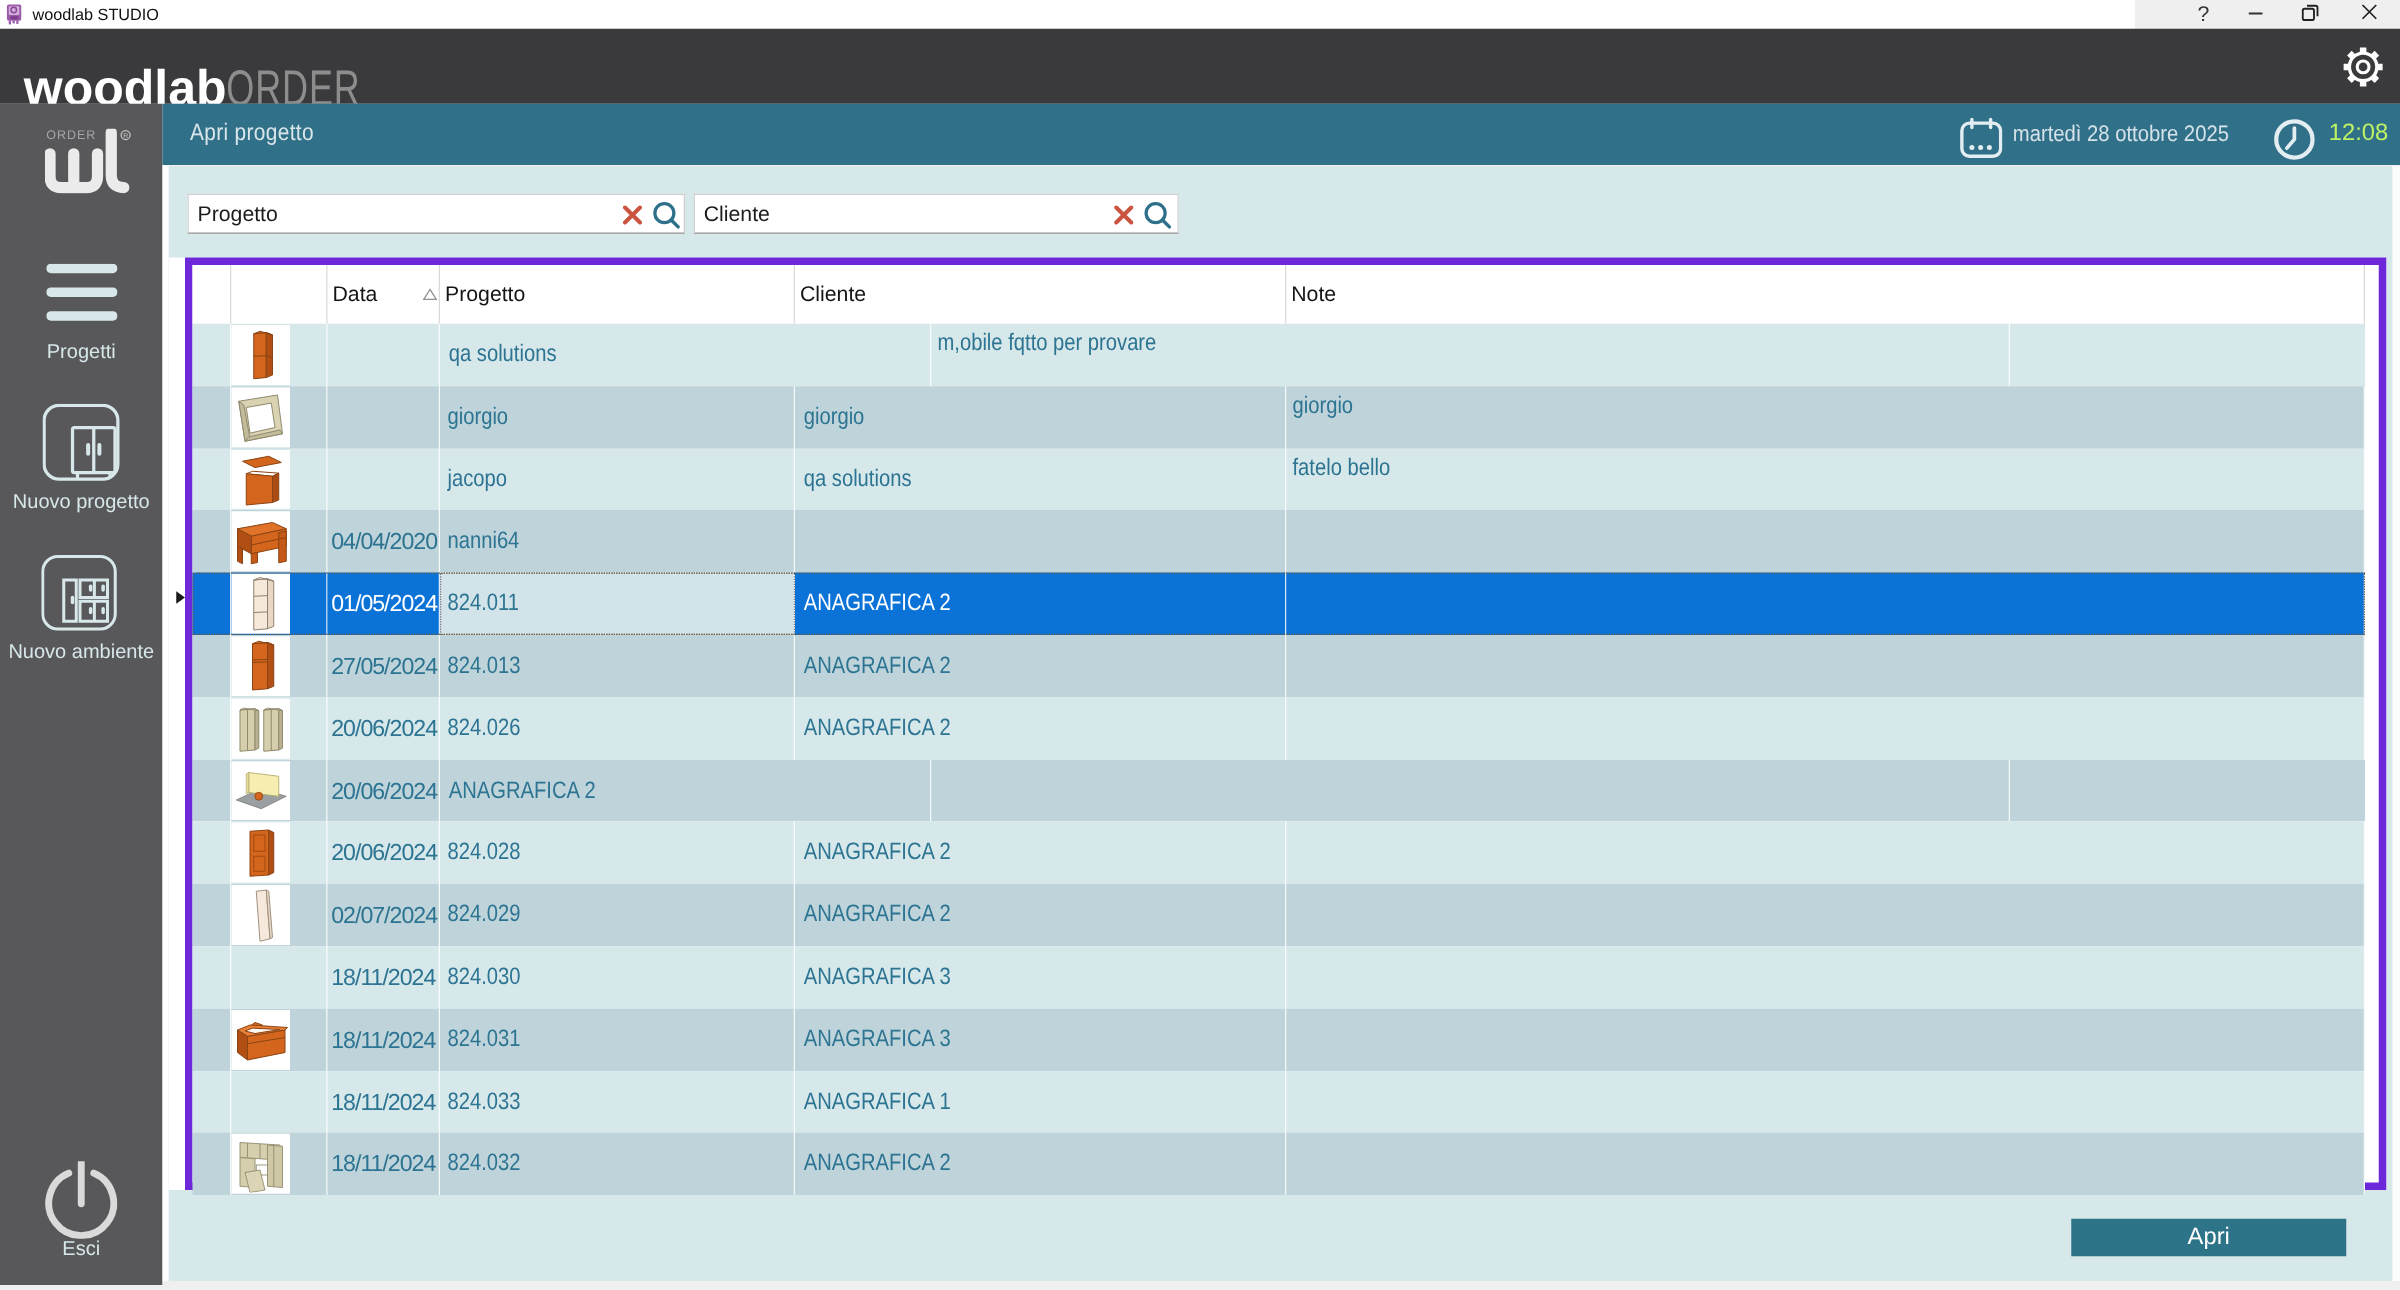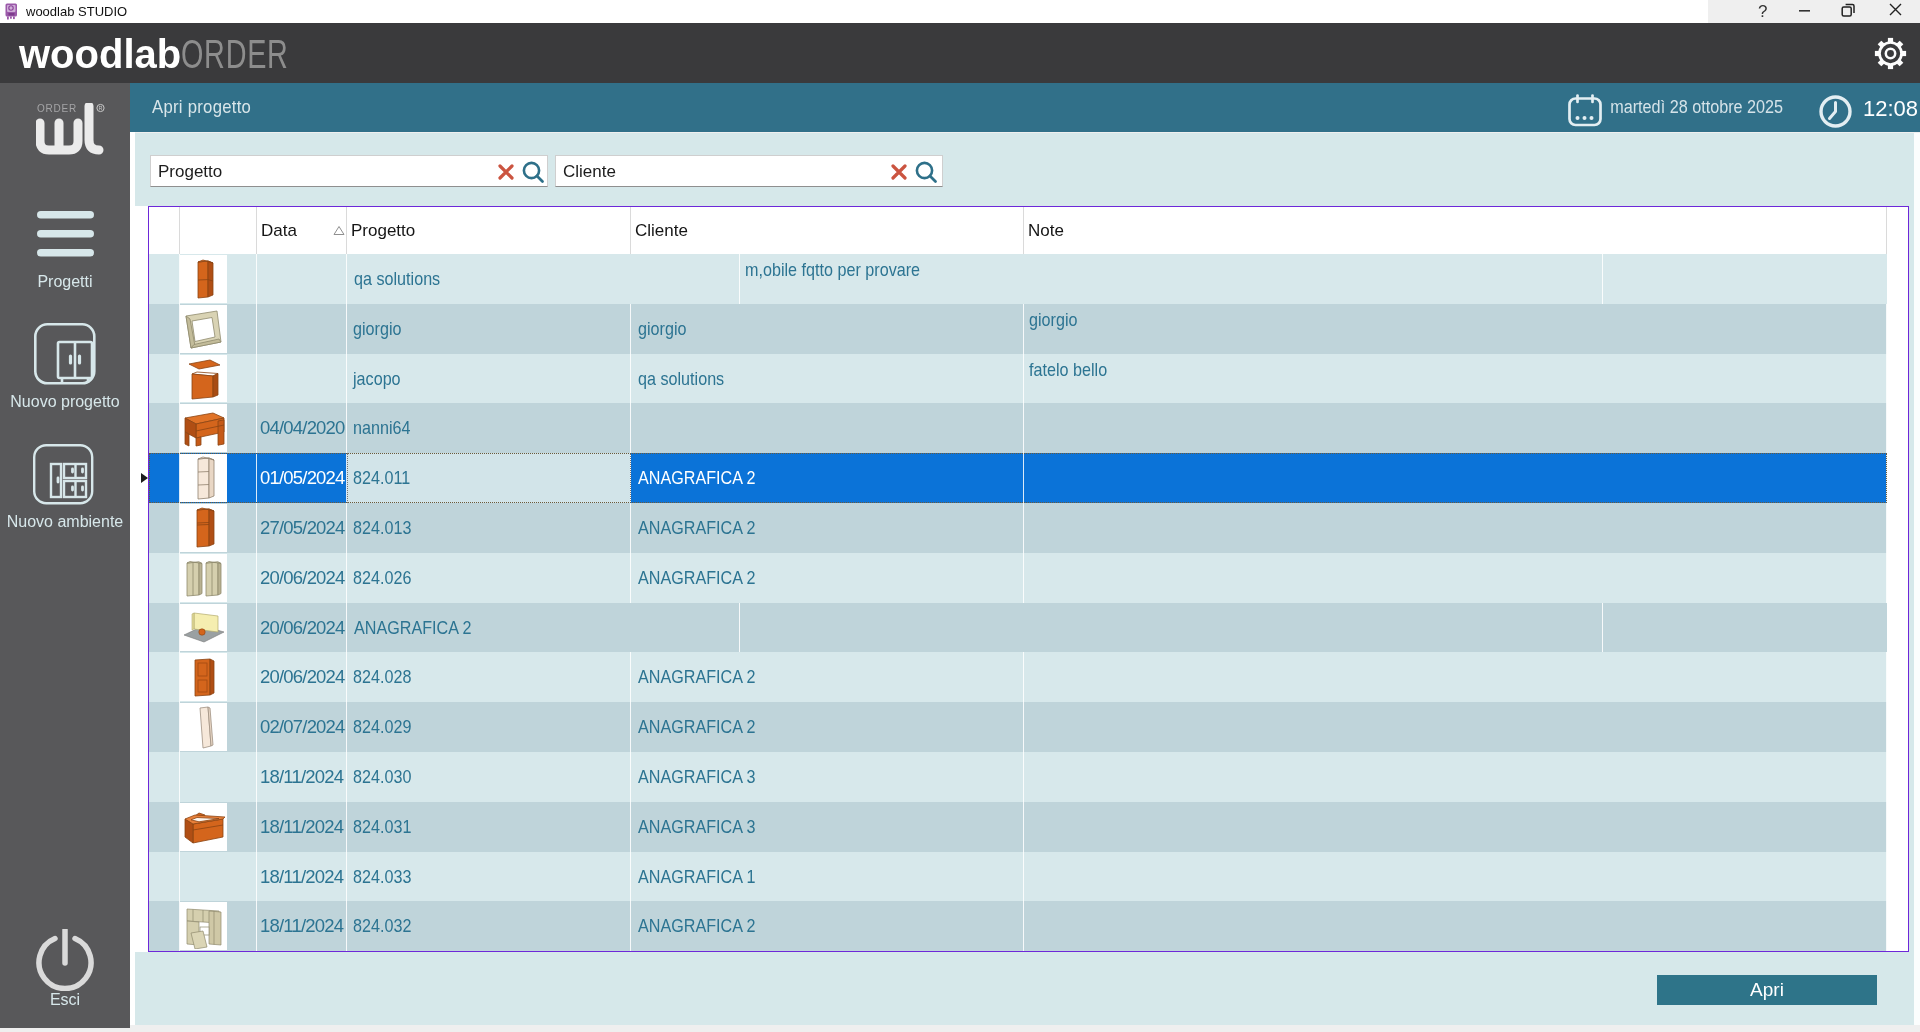--- a/index.html
+++ b/index.html
@@ -5,50 +5,50 @@
 * { margin:0; padding:0; box-sizing:border-box; }
 html,body { width:1920px; height:1032px; overflow:hidden; background:#efefef;
   font-family:"Liberation Sans", sans-serif; }
 
 #titlebar { position:absolute; left:0; top:0; width:1708px; height:23px; background:#ffffff; }
 #titlebar .ttxt { position:absolute; left:26px; top:4px; font-size:13px; color:#111; }
 #tico { position:absolute; left:5px; top:3px; }
 .wbtn { position:absolute; top:0px; color:#333; font-size:16px; }
 
 #apphdr { position:absolute; left:0; top:23px; width:1920px; height:60px; background:#3a3a3c; }
-#logo { position:absolute; left:19px; top:9px; font-size:40px; font-weight:bold; color:#fff;
+#logo { position:absolute; left:19px; top:26px; font-size:40px; font-weight:bold; color:#fff;
   letter-spacing:0px; }
 #logo .ord { display:inline-block; transform:scaleX(0.72); transform-origin:left;
   font-weight:400; color:#8d8d8d; letter-spacing:1px; }
 
 #sidebar { position:absolute; left:0; top:83px; width:130px; height:945px; background:#58585a; }
 .sblabel { position:absolute; width:130px; text-align:center; color:#d7e7ea; font-size:16px; }
 #sbORDER { position:absolute; left:37px; top:20px; font-size:10px; letter-spacing:0.8px; color:#a4a4a6; }
 
 #tealbar { position:absolute; left:130px; top:83px; width:1790px; height:49px; background:#317089; }
 #apriprog { position:absolute; left:22px; top:13px; font-size:19px; color:#d9e6ea; letter-spacing:0.3px; }
 #datetxt { position:absolute; right:137px; top:14px; font-size:18px; color:#d5e3e9;
   transform:scaleX(0.9); transform-origin:right; }
-#timetxt { position:absolute; left:1733px; top:13px; font-size:22px; color:#ffffff; }
+#timetxt { position:absolute; left:1733px; top:13px; font-size:19px; color:#bef264; }
 
 #lstrip { position:absolute; left:130px; top:132px; width:5px; height:893px; background:#fff; }
 #content { position:absolute; left:135px; top:133px; width:1779px; height:892px; background:#d6e8ea; }
 #tleftstrip { position:absolute; left:135px; top:206px; width:13px; height:746px; background:#fff; }
 #rstrip { position:absolute; left:1914px; top:133px; width:6px; height:892px; background:#fbfdfd; }
 
 .sinput { position:absolute; top:155px; height:32px; background:#fff; border:1px solid #cfcfcf;
   border-bottom:1px solid #8f8f8f; }
 .sinput .ph { position:absolute; left:7px; top:6px; font-size:17px; color:#1c1c1c; }
 #inp1 { left:150px; width:398px; }
 #inp2 { left:555px; width:388px; }
 .icx { position:absolute; top:8px; }
 .icmag { position:absolute; top:5px; }
 
 #tbl { position:absolute; left:148px; top:206px; width:1761px; height:746px; background:#fff;
-  border:1px solid #6d28d9; }
+  border:6px solid #6d28d9; }
 .hrow { position:relative; height:47px; width:1738px; display:flex; background:#fff;
   font-size:17px; color:#151515; }
 .hrow > div { border-right:1px solid #dadada; height:47px; line-height:47px; padding-left:4px; }
 .row { position:relative; width:1738px; height:49.8px; display:flex; font-size:19px; color:#2c7492; }
 .row > div { height:100%; border-right:1px solid rgba(255,255,255,0.85); overflow:hidden; }
 .c0 { width:31px; }
 .c1 { width:77px; }
 .c2 { width:90px; padding-left:3px; }
 .c3 { width:284px; padding-left:6px; }
 .c4 { width:393px; padding-left:7px; }

